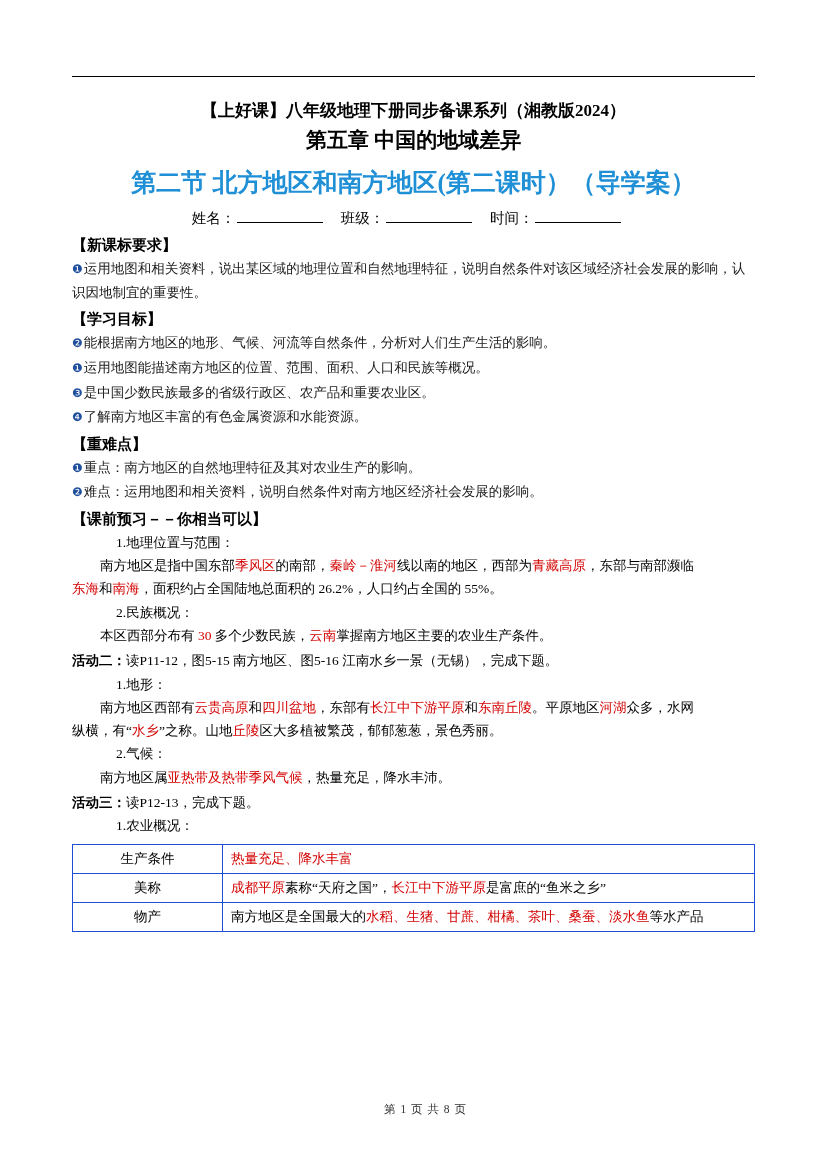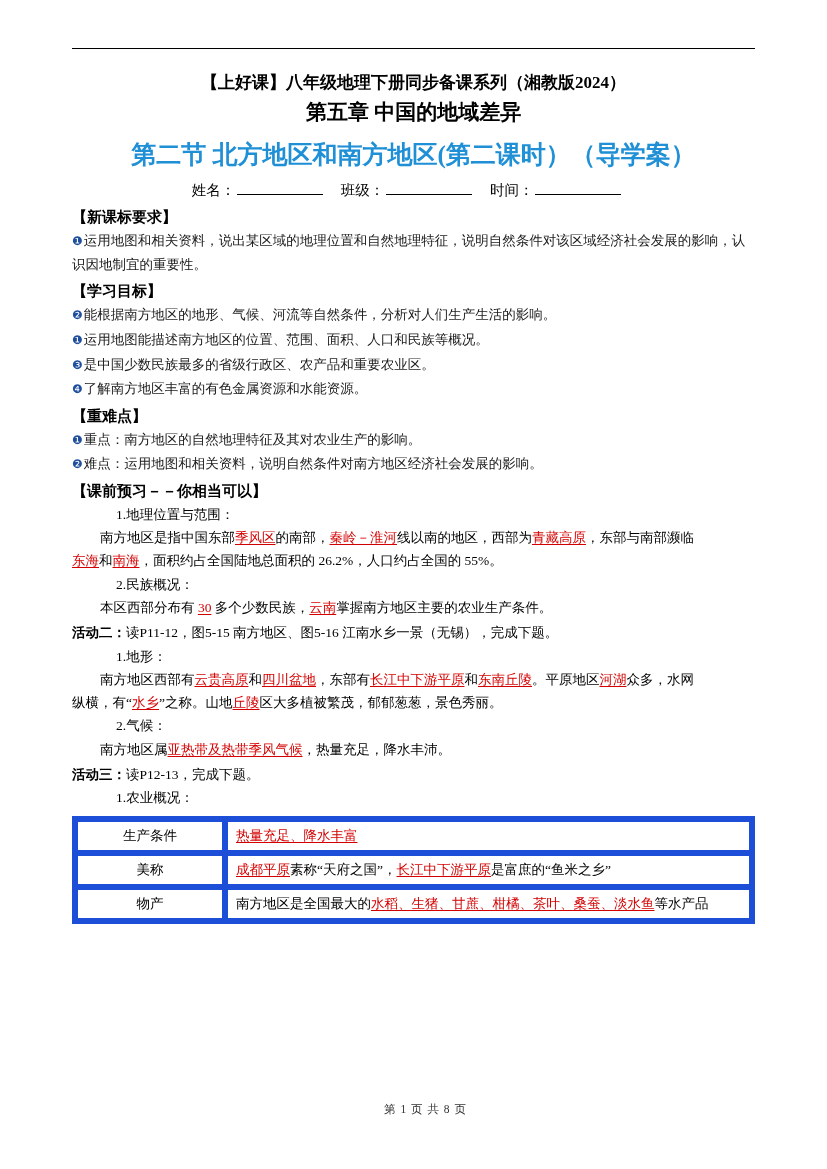--- a/index.html
+++ b/index.html
@@ -9,21 +9,21 @@
     background: #ffffff;
     font-family: "Liberation Serif", "DejaVu Serif", serif;
     color: #000;
     position: relative;
     overflow: hidden;
   }
   .page {
     position: absolute;
     left: 0; top: 0;
     width: 827px; height: 1169px;
-    padding: 48px 72px 0 72px;
+    padding: 76px 72px 0 72px;
   }
   .top-rule {
     border-top: 1.5px solid #000;
     margin-bottom: 22px;
   }
   .title-1 {
     text-align: center;
     font-size: 17px;
     font-weight: bold;
     letter-spacing: 0px;
@@ -71,29 +71,29 @@
     margin: 0;
   }
   .act {
     font-size: 13.5px;
     line-height: 1.75;
     margin: 2px 0 0 0;
   }
   .act b { font-weight: bold; }
   .indent1 { margin-left: 44px; }
   .indent2 { margin-left: 28px; }
-  .red { color: #d40000; text-decoration: underline; text-underline-offset: 2px; }
+  .red { color: #d40000; text-underline-offset: 2px; }
   table.agri {
     width: 100%;
     border-collapse: collapse;
     margin-top: 6px;
     font-size: 13.5px;
   }
   table.agri td {
-    border: 6px solid #1d4ed8;
+    border: 1px solid #1d4ed8;
     padding: 5px 8px;
     vertical-align: middle;
     height: 28px;
   }
   table.agri td.c1 { width: 150px; text-align: center; }
   .footer {
     position: absolute;
     left: 0; right: 0;
     bottom: 52px;
     text-align: center;

